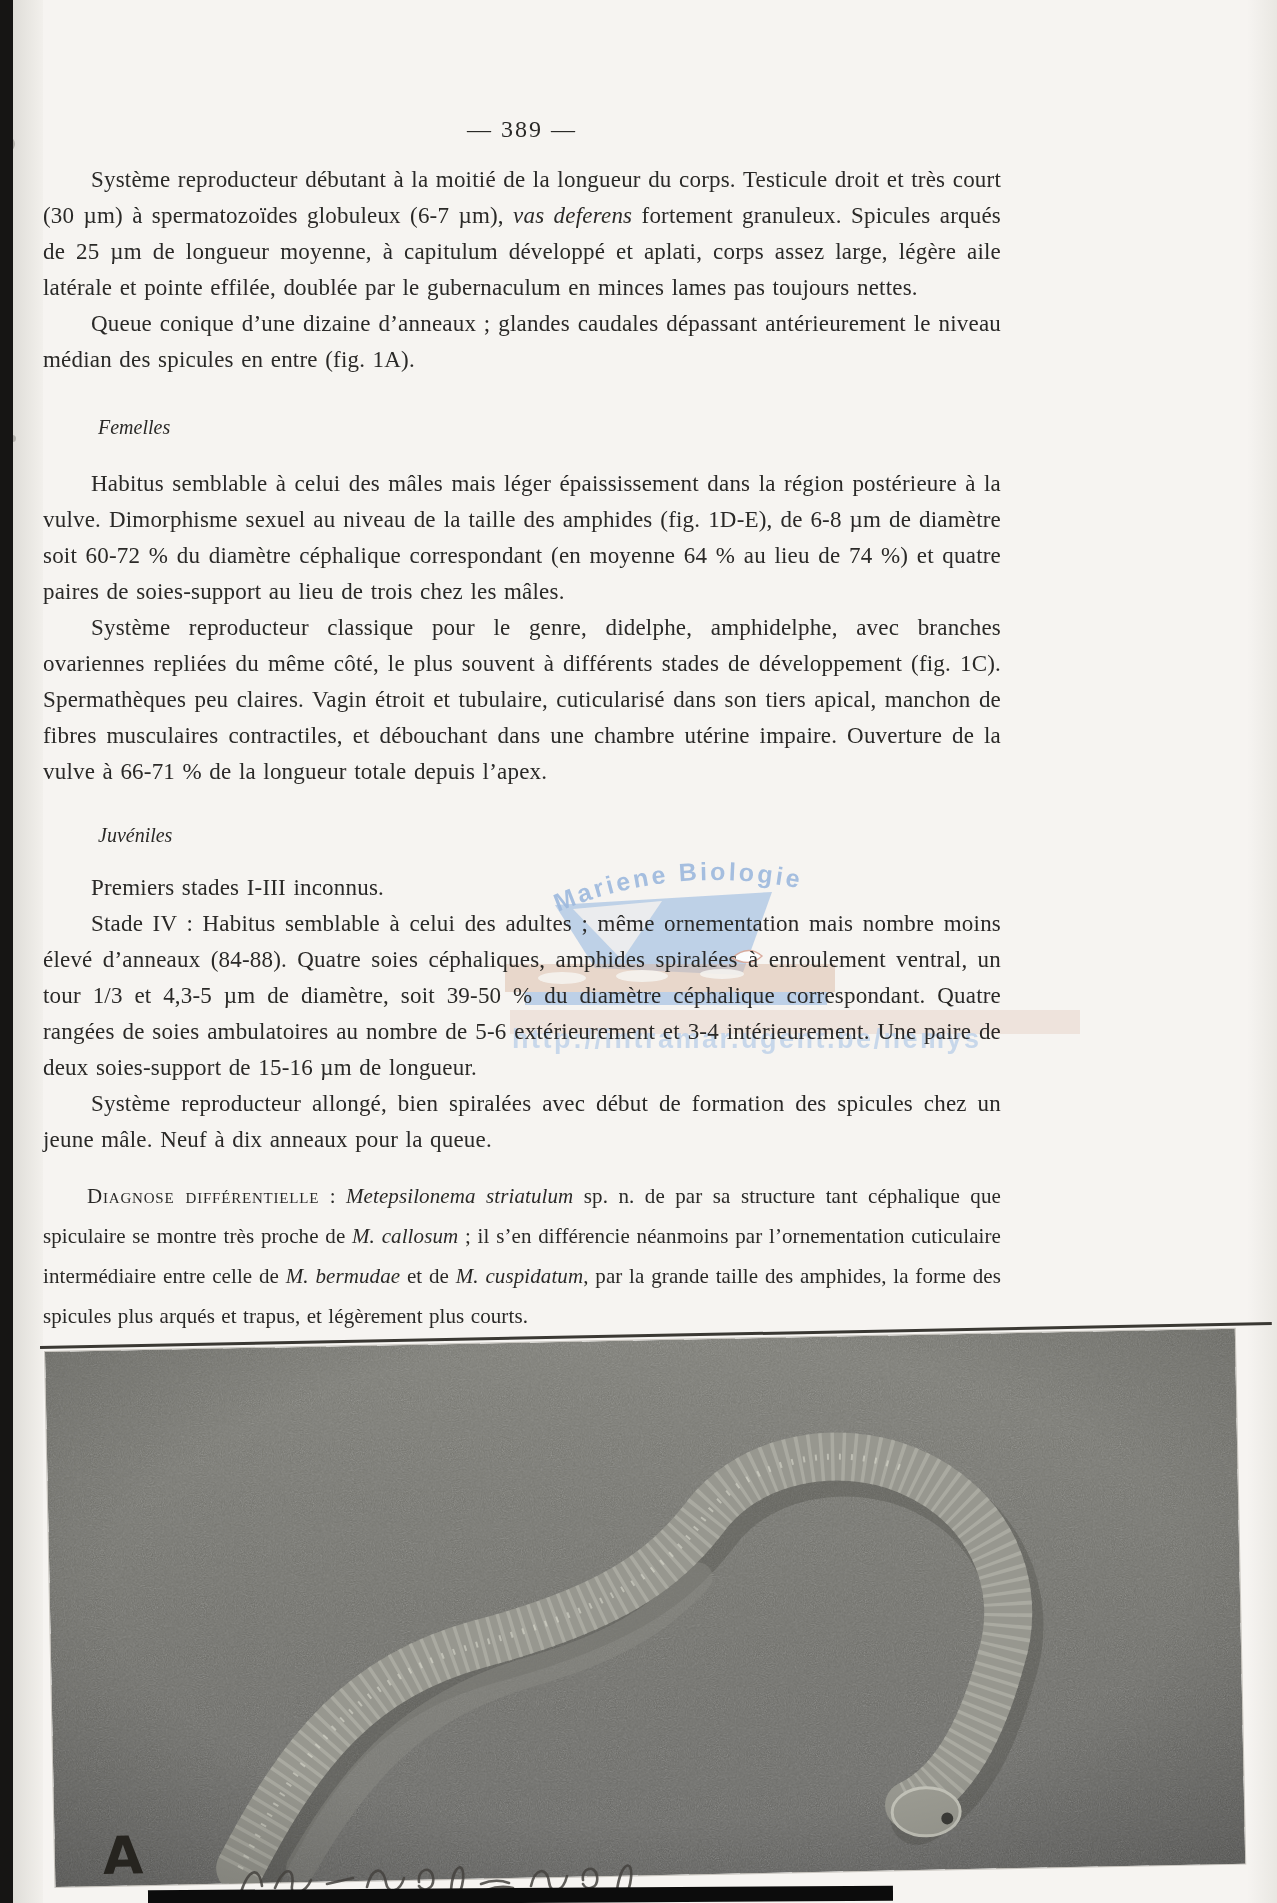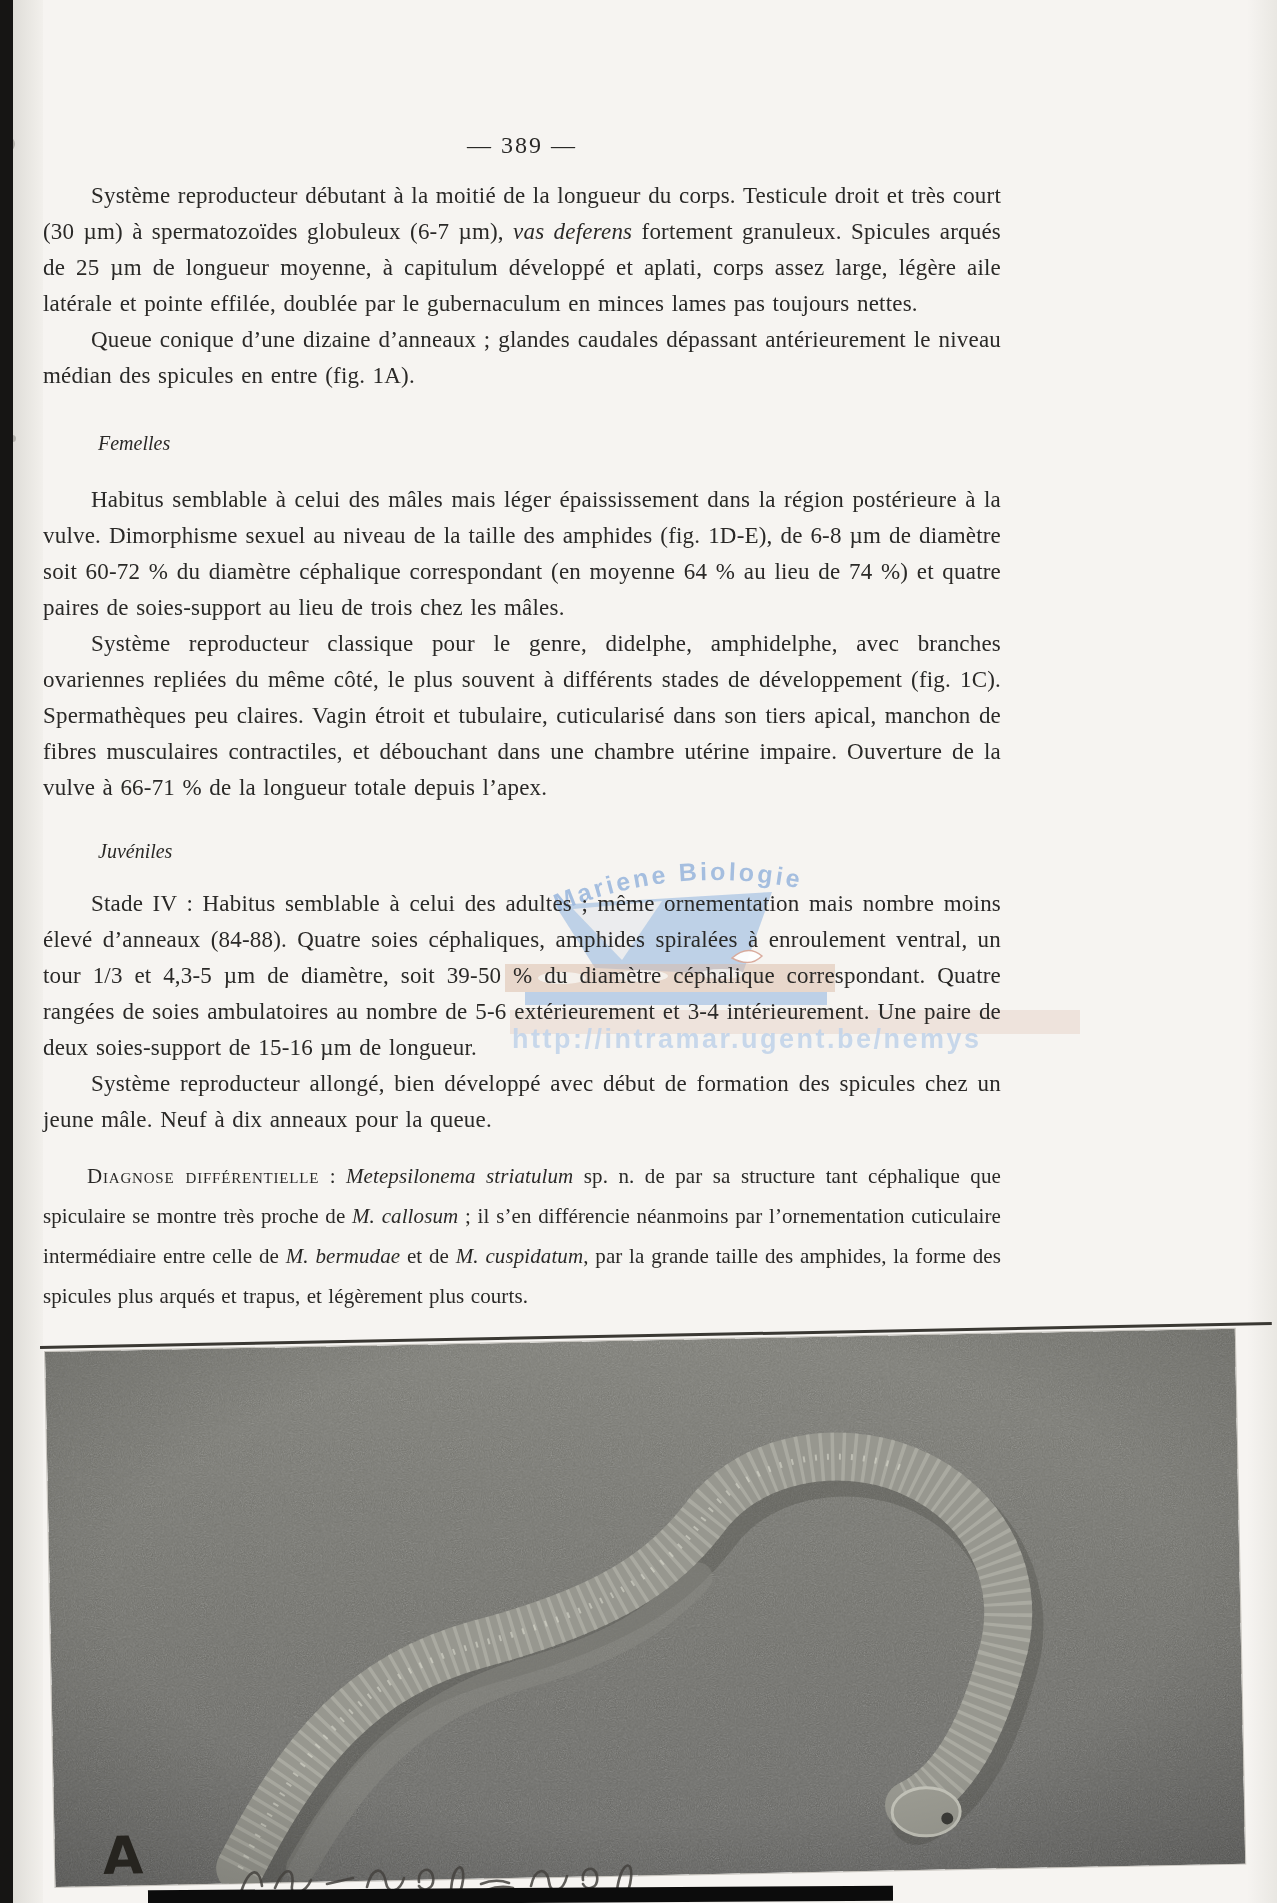--- a/index.html
+++ b/index.html
@@ -8,21 +8,21 @@
     background:#f6f4f1; overflow:hidden;
     font-family:"Liberation Serif", serif; color:#2a2927;
   }
   .edge-left { position:absolute; left:0; top:0; width:13px; height:100%; background:#161514; z-index:6; }
   .gutter { position:absolute; left:13px; top:0; width:30px; height:100%;
             background:linear-gradient(90deg,#dfddd8, #f2f0ec); z-index:1; }
   .edge-right { position:absolute; right:0; top:0; width:30px; height:100%;
             background:linear-gradient(270deg,#e9e7e2, rgba(233,231,226,0)); z-index:1; }
   .smudge { position:absolute; background:#6a6862; border-radius:50%; opacity:.35; z-index:2; }
 
-  .content { position:absolute; left:43px; top:16px; width:958px; z-index:3; }
+  .content { position:absolute; left:43px; top:0; width:958px; z-index:3; }
   .pagenum { margin-top:114px; margin-bottom:18px; text-align:center;
              font-size:24px; line-height:30px; letter-spacing:2px; }
   p.body { margin:0; font-size:23px; line-height:36px; text-align:justify;
            text-indent:48px; letter-spacing:.2px; word-spacing:1.5px; }
   .section-head { margin:34px 0 24px 55px; font-style:italic; font-size:20px; line-height:30px; }
   .section-head.juv { margin-top:30px; margin-bottom:20px; }
   p.diagnose { margin:18px 0 0 0; font-size:21px; line-height:40px; text-align:justify;
                text-indent:44px; letter-spacing:.1px; word-spacing:1px; }
   .sc { font-variant:small-caps; letter-spacing:.8px; }
   .it { font-style:italic; }
@@ -79,22 +79,23 @@
 
     <p class="body">Queue conique d’une dizaine d’anneaux ; glandes caudales dépassant antérieurement le niveau médian des spicules en entre (fig. 1A).</p>
 
     <div class="section-head">Femelles</div>
 
     <p class="body">Habitus semblable à celui des mâles mais léger épaississement dans la région postérieure à la vulve. Dimorphisme sexuel au niveau de la taille des amphides (fig. 1D-E), de 6-8 µm de diamètre soit 60-72 % du diamètre céphalique correspondant (en moyenne 64 % au lieu de 74 %) et quatre paires de soies-support au lieu de trois chez les mâles.</p>
     <p class="body">Système reproducteur classique pour le genre, didelphe, amphidelphe, avec branches ovariennes repliées du même côté, le plus souvent à différents stades de développement (fig. 1C). Spermathèques peu claires. Vagin étroit et tubulaire, cuticularisé dans son tiers apical, manchon de fibres musculaires contractiles, et débouchant dans une chambre utérine impaire. Ouverture de la vulve à 66-71 % de la longueur totale depuis l’apex.</p>
 
     <div class="section-head juv">Juvéniles</div>
 
+    <p class="body">Premiers stades I-III inconnus.</p>
     <p class="body">Stade IV : Habitus semblable à celui des adultes ; même ornementation mais nombre moins élevé d’anneaux (84-88). Quatre soies céphaliques, amphides spiralées à enroulement ventral, un tour 1/3 et 4,3-5 µm de diamètre, soit 39-50 % du diamètre céphalique correspondant. Quatre rangées de soies ambulatoires au nombre de 5-6 extérieurement et 3-4 intérieurement. Une paire de deux soies-support de 15-16 µm de longueur.</p>
-    <p class="body">Système reproducteur allongé, bien développé avec début de formation des spicules chez un jeune mâle. Neuf à dix anneaux pour la queue.</p>
+    <p class="body">Système reproducteur allongé, bien spiralées avec début de formation des spicules chez un jeune mâle. Neuf à dix anneaux pour la queue.</p>
 
     <p class="diagnose"><span class="sc">Diagnose différentielle</span><span> : </span><span class="it">Metepsilonema striatulum</span><span> sp. n. de par sa structure tant céphalique que spiculaire se montre très proche de </span><span class="it">M. callosum</span><span> ; il s’en différencie néanmoins par l’ornementation cuticulaire intermédiaire entre celle de </span><span class="it">M. bermudae</span><span> et de </span><span class="it">M. cuspidatum</span><span>, par la grande taille des amphides, la forme des spicules plus arqués et trapus, et légèrement plus courts.</span></p>
   </div>
 
   <div class="plate-topline"></div>
   <div class="photo-wrap">
     <svg width="1190" height="535" viewBox="0 0 1190 535">
       <defs>
         <linearGradient id="pbase" x1="0" y1="0" x2="0" y2="1">
           <stop offset="0" stop-color="#7a7a73"></stop>

